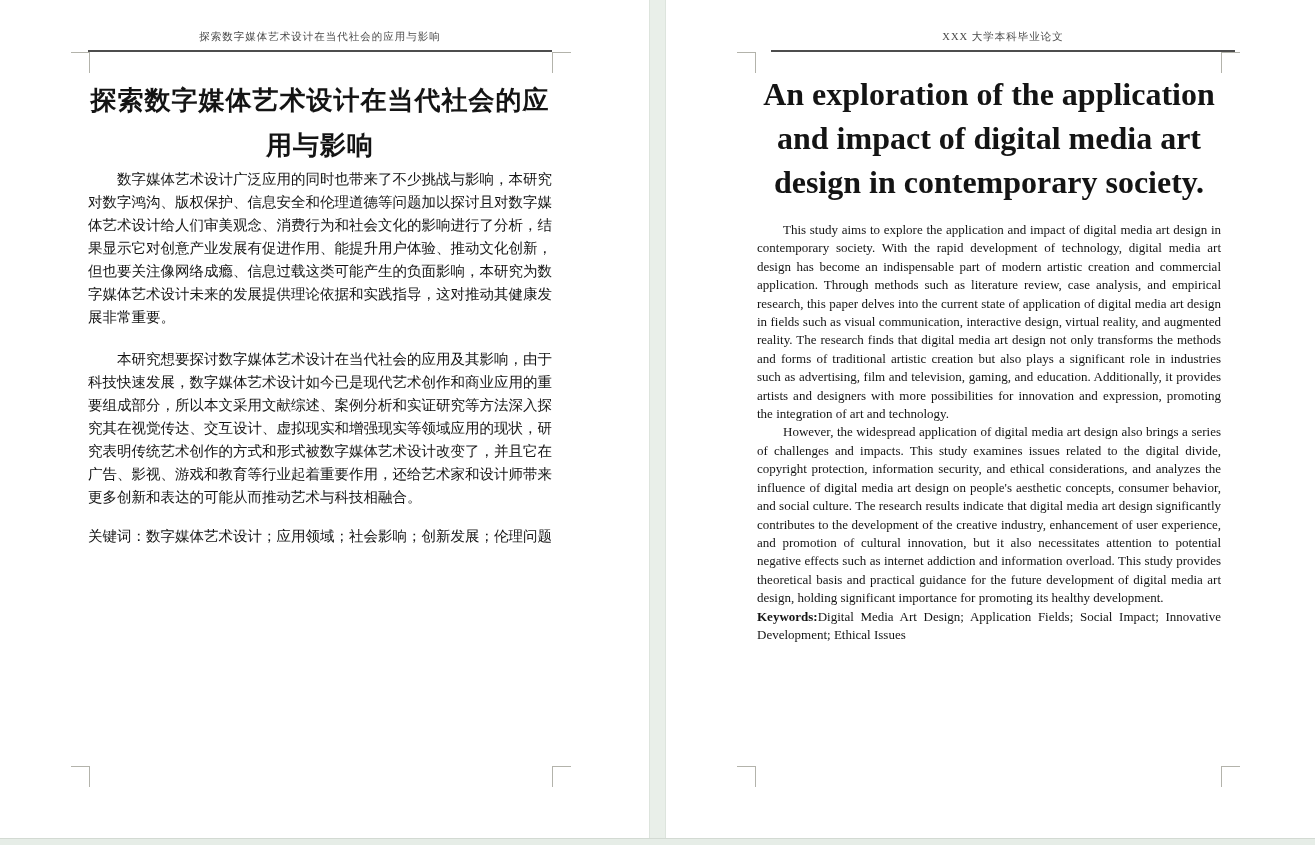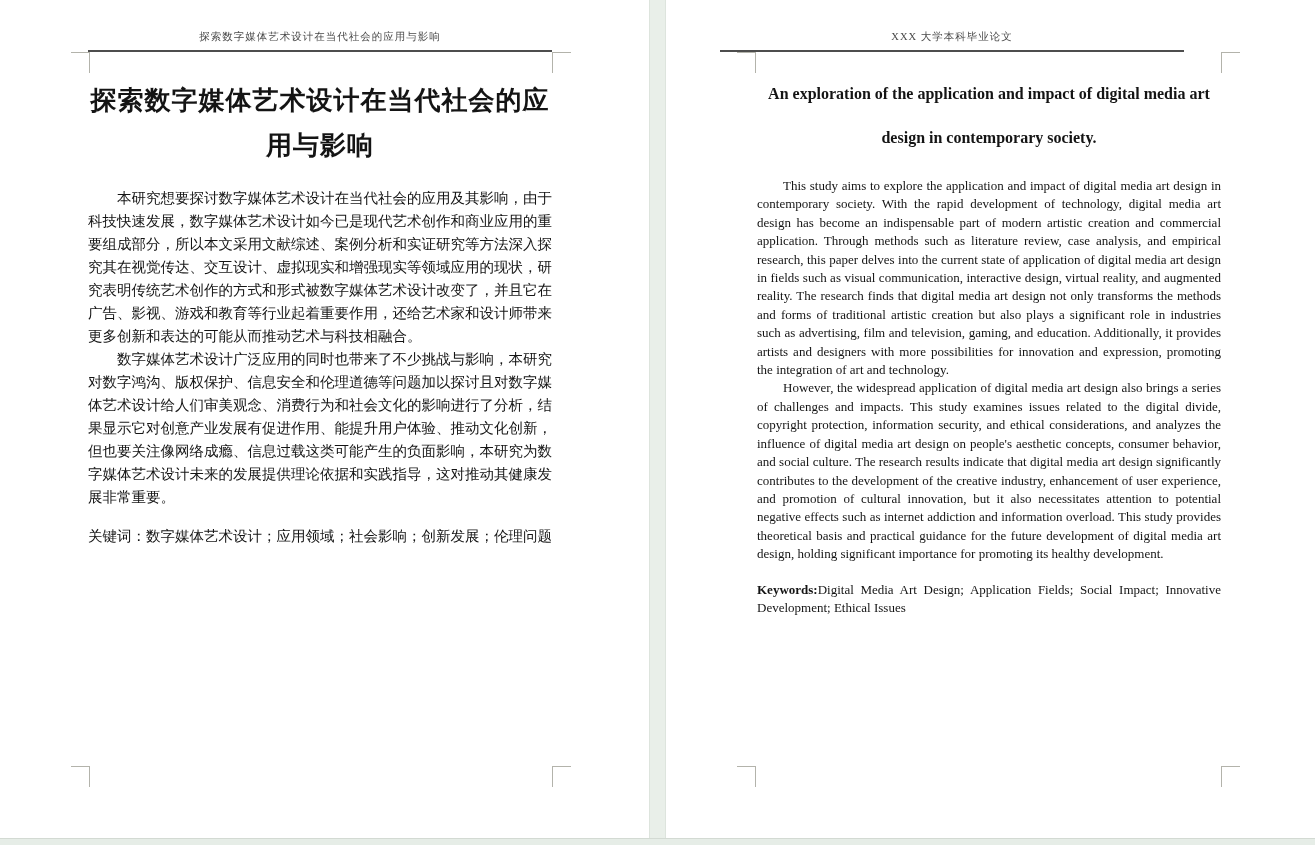--- a/index.html
+++ b/index.html
@@ -22,21 +22,21 @@
   
   .ph{
     position:absolute;top:30px;text-align:center;
     font-size:10.5px;color:#4a4a4a;letter-spacing:1px;
     line-height:14px;
   }
   .ph-rule{
     position:absolute;top:50px;height:0;border-top:2px solid #4d4d4d;
   }
   .ph-left,.ph-rule-left{left:88px;width:464px;}
-  .ph-right,.ph-rule-right{left:720px;width:464px;}
+  .ph-right,.ph-rule-right{left:771px;width:464px;}
 
   
   .mark{position:absolute;width:18px;height:20px;}
   .mark.l{border-top:1px solid #b3b3ab;border-right:1px solid #b3b3ab;}
   .mark.r{border-top:1px solid #b3b3ab;border-left:1px solid #b3b3ab;}
 
   
   .text-col{
     position:absolute;top:52px;width:464px;color:#141414;
   }
@@ -58,35 +58,35 @@
     font-size:14.5px;line-height:23px;text-indent:2em;
   }
   .para-zh.first{margin-top:19px;}
   .kw-zh{
     margin-top:16px;font-size:14.5px;line-height:23px;text-align:left;
   }
   .kw-zh b{font-weight:normal;}
 
   .doc-title-en{
     margin-top:20px;
-    font-size:16px;font-weight:bold;line-height:44px;
+    font-size:32px;font-weight:bold;line-height:44px;
     text-align:center;
   }
   .abstract-h-en{
     margin-top:28px;
     font-size:16px;font-weight:bold;text-align:center;line-height:24px;
     letter-spacing:0.5px;
   }
   .para-en{
     margin:0;text-align:justify;
     font-size:13px;line-height:18.4px;text-indent:2em;
   }
   .para-en.first{margin-top:17px;}
   .kw-en{
-    margin-top:17px;font-size:13px;line-height:18.4px;text-align:justify;
+    font-size:13px;line-height:18.4px;text-align:justify;
   }
   .kw-en b{font-weight:bold;}
 </style>
 </head>
 <body>
 
 <div class="canvas">
 
   <div class="page page-left">
   </div>
@@ -105,22 +105,22 @@
   <div class="mark l" style="left:71px;top:766px;"></div>
   <div class="mark r" style="left:552px;top:766px;"></div>
 
   <div class="mark l" style="left:737px;top:52px;"></div>
   <div class="mark r" style="left:1221px;top:52px;"></div>
   <div class="mark l" style="left:737px;top:766px;"></div>
   <div class="mark r" style="left:1221px;top:766px;"></div>
 
   <div class="text-col text-col-left">
     <div class="doc-title-zh">探索数字媒体艺术设计在当代社会的应用与影响</div>
+    <p class="para-zh">数字媒体艺术设计广泛应用的同时也带来了不少挑战与影响，本研究对数字鸿沟、版权保护、信息安全和伦理道德等问题加以探讨且对数字媒体艺术设计给人们审美观念、消费行为和社会文化的影响进行了分析，结果显示它对创意产业发展有促进作用、能提升用户体验、推动文化创新，但也要关注像网络成瘾、信息过载这类可能产生的负面影响，本研究为数字媒体艺术设计未来的发展提供理论依据和实践指导，这对推动其健康发展非常重要。</p>
     <p class="para-zh first">本研究想要探讨数字媒体艺术设计在当代社会的应用及其影响，由于科技快速发展，数字媒体艺术设计如今已是现代艺术创作和商业应用的重要组成部分，所以本文采用文献综述、案例分析和实证研究等方法深入探究其在视觉传达、交互设计、虚拟现实和增强现实等领域应用的现状，研究表明传统艺术创作的方式和形式被数字媒体艺术设计改变了，并且它在广告、影视、游戏和教育等行业起着重要作用，还给艺术家和设计师带来更多创新和表达的可能从而推动艺术与科技相融合。</p>
-    <p class="para-zh">数字媒体艺术设计广泛应用的同时也带来了不少挑战与影响，本研究对数字鸿沟、版权保护、信息安全和伦理道德等问题加以探讨且对数字媒体艺术设计给人们审美观念、消费行为和社会文化的影响进行了分析，结果显示它对创意产业发展有促进作用、能提升用户体验、推动文化创新，但也要关注像网络成瘾、信息过载这类可能产生的负面影响，本研究为数字媒体艺术设计未来的发展提供理论依据和实践指导，这对推动其健康发展非常重要。</p>
     <div class="kw-zh"><b>关键词：</b><span>数字媒体艺术设计；应用领域；社会影响；创新发展；伦理问题</span></div>
   </div>
 
   <div class="text-col text-col-right">
     <div class="doc-title-en">An exploration of the application and impact of digital media art design in contemporary society.</div>
     <p class="para-en first">This study aims to explore the application and impact of digital media art design in contemporary society. With the rapid development of technology, digital media art design has become an indispensable part of modern artistic creation and commercial application. Through methods such as literature review, case analysis, and empirical research, this paper delves into the current state of application of digital media art design in fields such as visual communication, interactive design, virtual reality, and augmented reality. The research finds that digital media art design not only transforms the methods and forms of traditional artistic creation but also plays a significant role in industries such as advertising, film and television, gaming, and education. Additionally, it provides artists and designers with more possibilities for innovation and expression, promoting the integration of art and technology.</p>
     <p class="para-en">However, the widespread application of digital media art design also brings a series of challenges and impacts. This study examines issues related to the digital divide, copyright protection, information security, and ethical considerations, and analyzes the influence of digital media art design on people's aesthetic concepts, consumer behavior, and social culture. The research results indicate that digital media art design significantly contributes to the development of the creative industry, enhancement of user experience, and promotion of cultural innovation, but it also necessitates attention to potential negative effects such as internet addiction and information overload. This study provides theoretical basis and practical guidance for the future development of digital media art design, holding significant importance for promoting its healthy development.</p>
     <div class="kw-en"><b>Keywords:</b><span>Digital Media Art Design; Application Fields; Social Impact; Innovative Development; Ethical Issues</span></div>
   </div>
 

